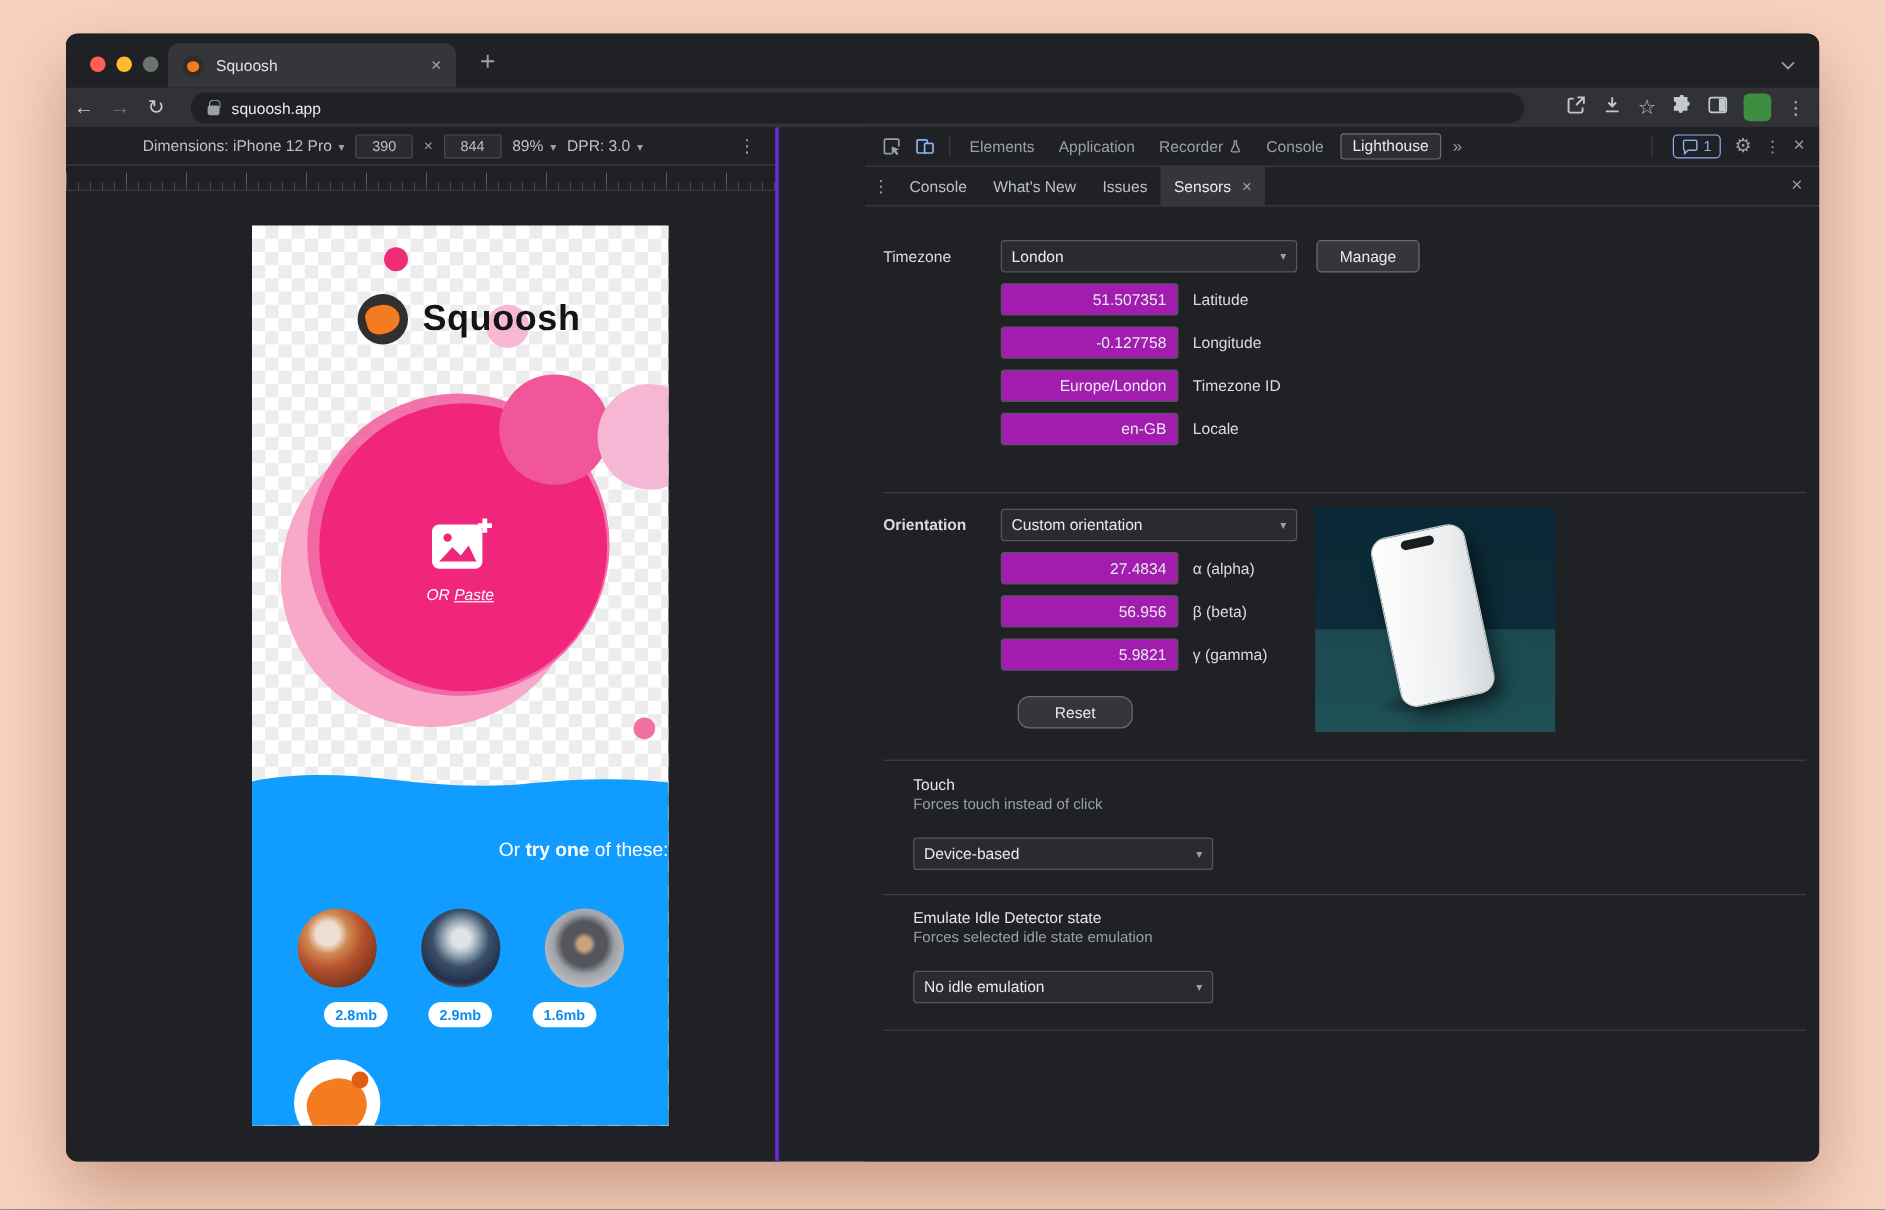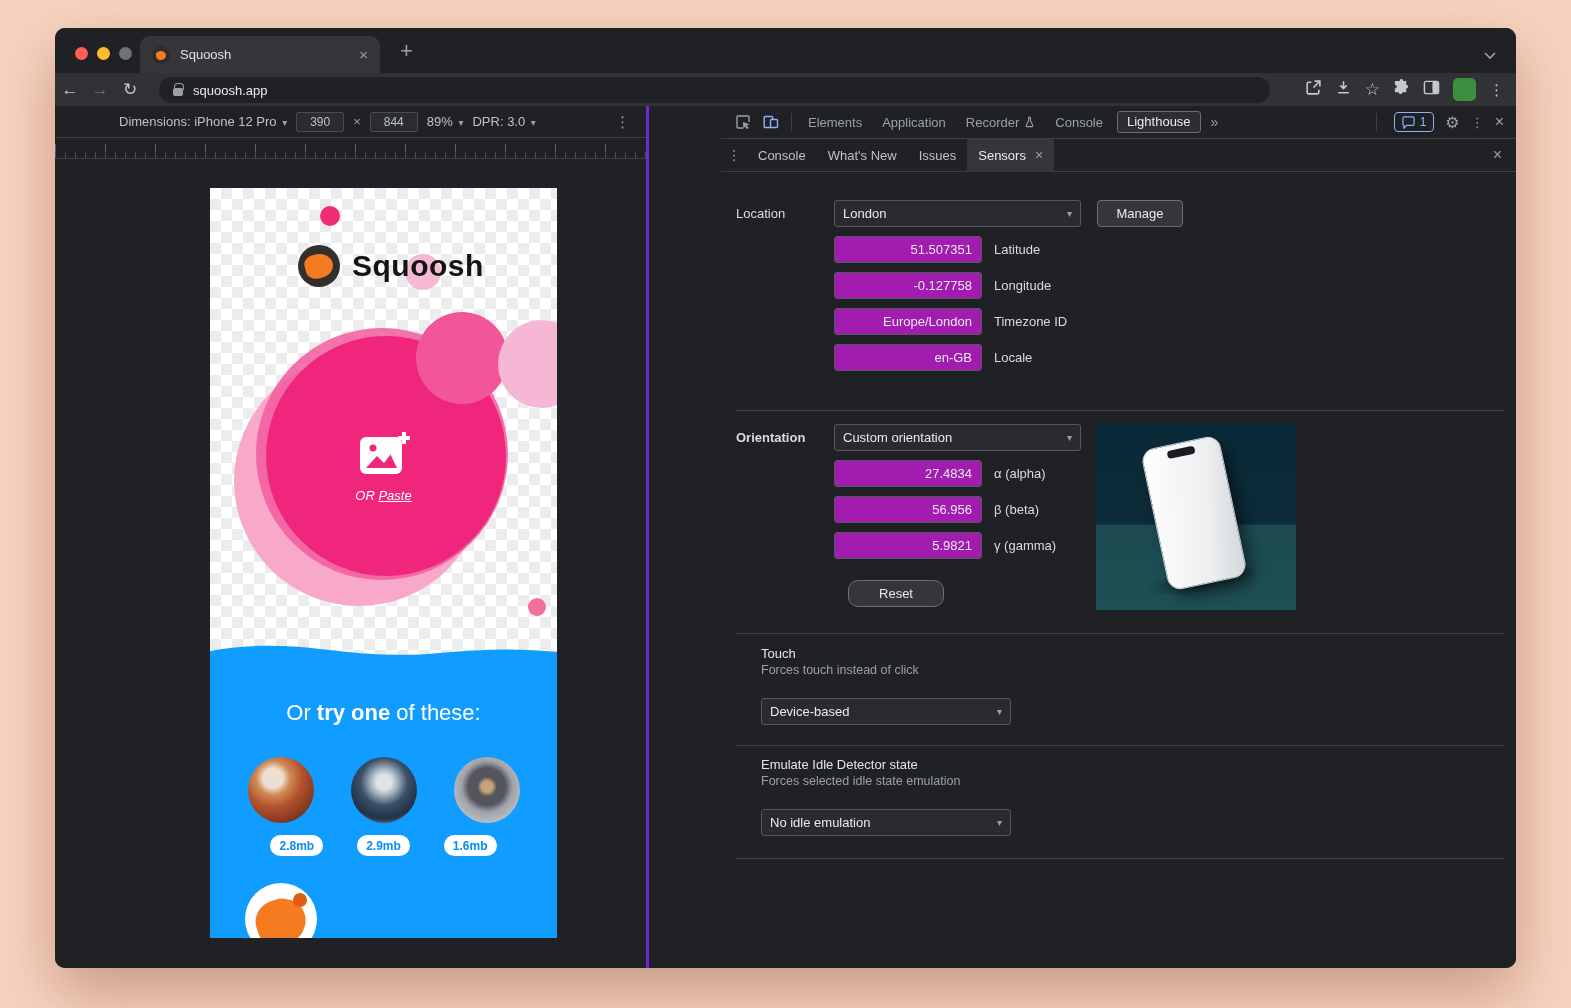--- a/index.html
+++ b/index.html
@@ -82,21 +82,21 @@
   .blob-far   { left:288px; top:132px; width:88px; height:88px; background:#f6b7d4; }
   .dot-br     { left:318px; top:410px; width:18px; height:18px; background:#f2709f; }
 
   .upload { position:absolute; left:150px; top:242px; width:50px; height:46px; }
   .or-paste { position:absolute; left:0; right:0; top:300px; text-align:center; color:#fff;
               font-size:13px; font-style:italic; }
   .or-paste u { cursor:pointer; }
 
   .wave { position:absolute; left:0; top:455px; width:347px; height:16px; }
   .blue { position:absolute; left:0; right:0; top:470px; bottom:0; background:#119dff; }
-  .try-text { position:absolute; left:0; right:0; top:512px; text-align:center; color:#fff; font-size:22px; }
+  .try-text { position:absolute; left:0; right:0; top:512px; text-align:right; color:#fff; font-size:16px; }
   .thumbs { position:absolute; left:0; right:0; top:569px; display:flex; justify-content:center; gap:37px; }
   .thumb { width:66px; height:66px; border-radius:50%; overflow:hidden; }
   .thumb-panda { background:radial-gradient(circle at 38% 32%, #ecdfd2 0 16%, #d08a54 28%, #b4512c 48%, #79351d 78%, #4f2415 100%); }
   .thumb-desk  { background:radial-gradient(circle at 50% 38%, #dfe3e6 0 14%, #9fb0bd 26%, #3a5068 45%, #223149 70%, #c3cbd2 100%); }
   .thumb-phone { background:radial-gradient(circle at 50% 45%, #caa27a 0 11%, #55555e 20% 38%, #9fa3a9 52%, #d9dadc 100%); }
   .badges { position:absolute; left:0; right:0; top:647px; display:flex; justify-content:center; gap:34px; }
   .badge { min-width:48px; height:21px; border-radius:11px; background:#fff; color:#0a8cf0;
            font-size:12px; font-weight:bold; display:flex; align-items:center; justify-content:center; padding:0 9px; }
   .bottom-logo { position:absolute; left:35px; top:695px; width:72px; height:72px; border-radius:50%; background:#fff; overflow:hidden; }
   .bottom-logo::after { content:""; position:absolute; left:11px; top:16px; width:50px; height:46px;
@@ -338,21 +338,21 @@
         <span class="drawer-tab">Issues</span>
         <span class="drawer-tab active">
           <span>Sensors</span>
           <span class="tab-x">×</span>
         </span>
         <span class="drawer-close">×</span>
       </div>
 
       <div class="sensors">
 
-        <span class="s-label" style="left:15px; top:28px;">Location</span>
+        <span class="s-label" style="left:15px; top:28px;">Timezone</span>
         <div class="dt-select" style="left:113px; top:28px; width:247px;">
           <span>London</span>
           <span class="caret">▾</span>
         </div>
         <button class="dt-btn" style="left:376px; top:28px; width:86px;">Manage</button>
 
         <input class="dt-input" style="top: 64px;" value="51.507351">
         <span class="f-label" style="top:64px;">Latitude</span>
         <input class="dt-input" style="top: 100px;" value="-0.127758">
         <span class="f-label" style="top:100px;">Longitude</span>

